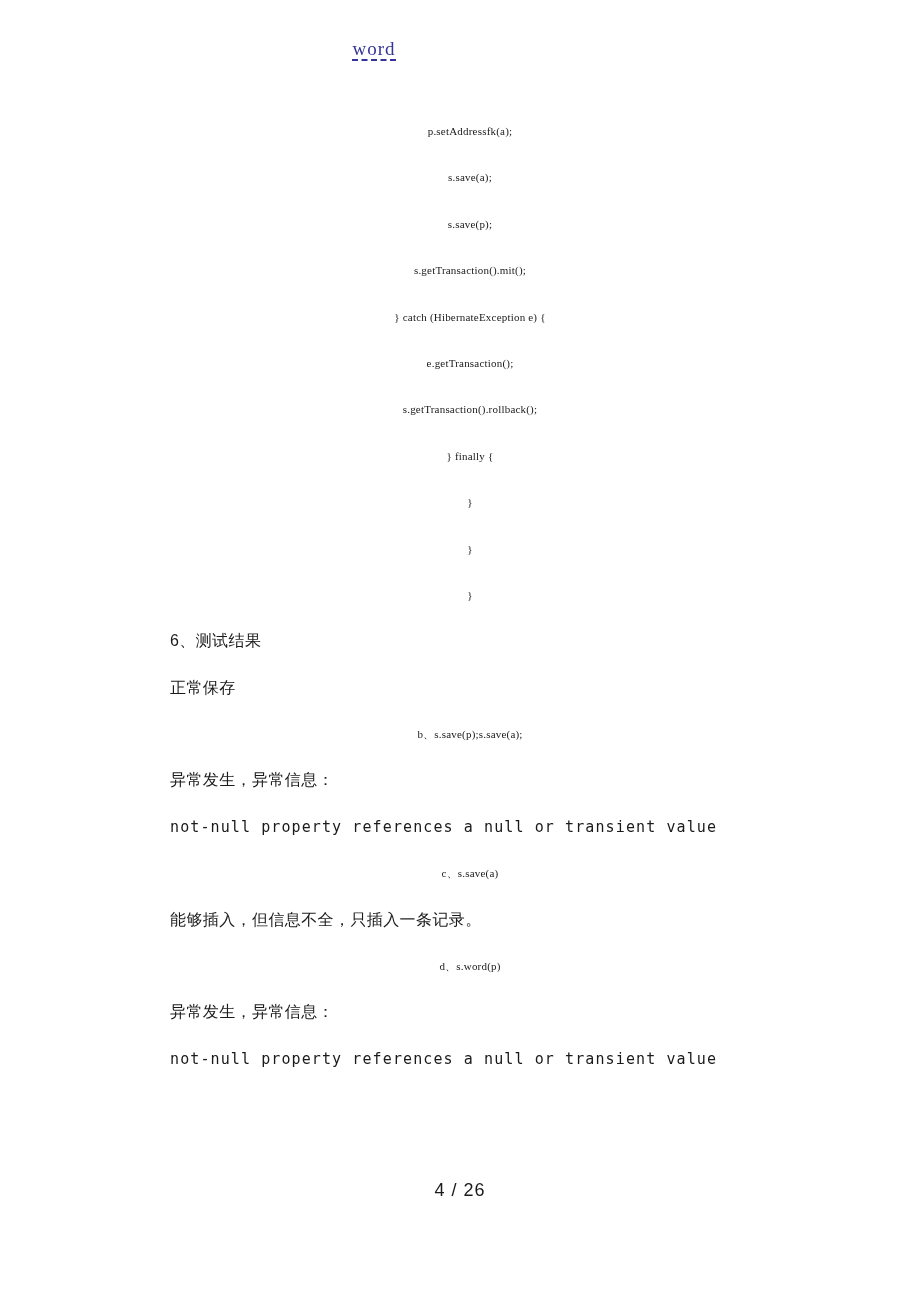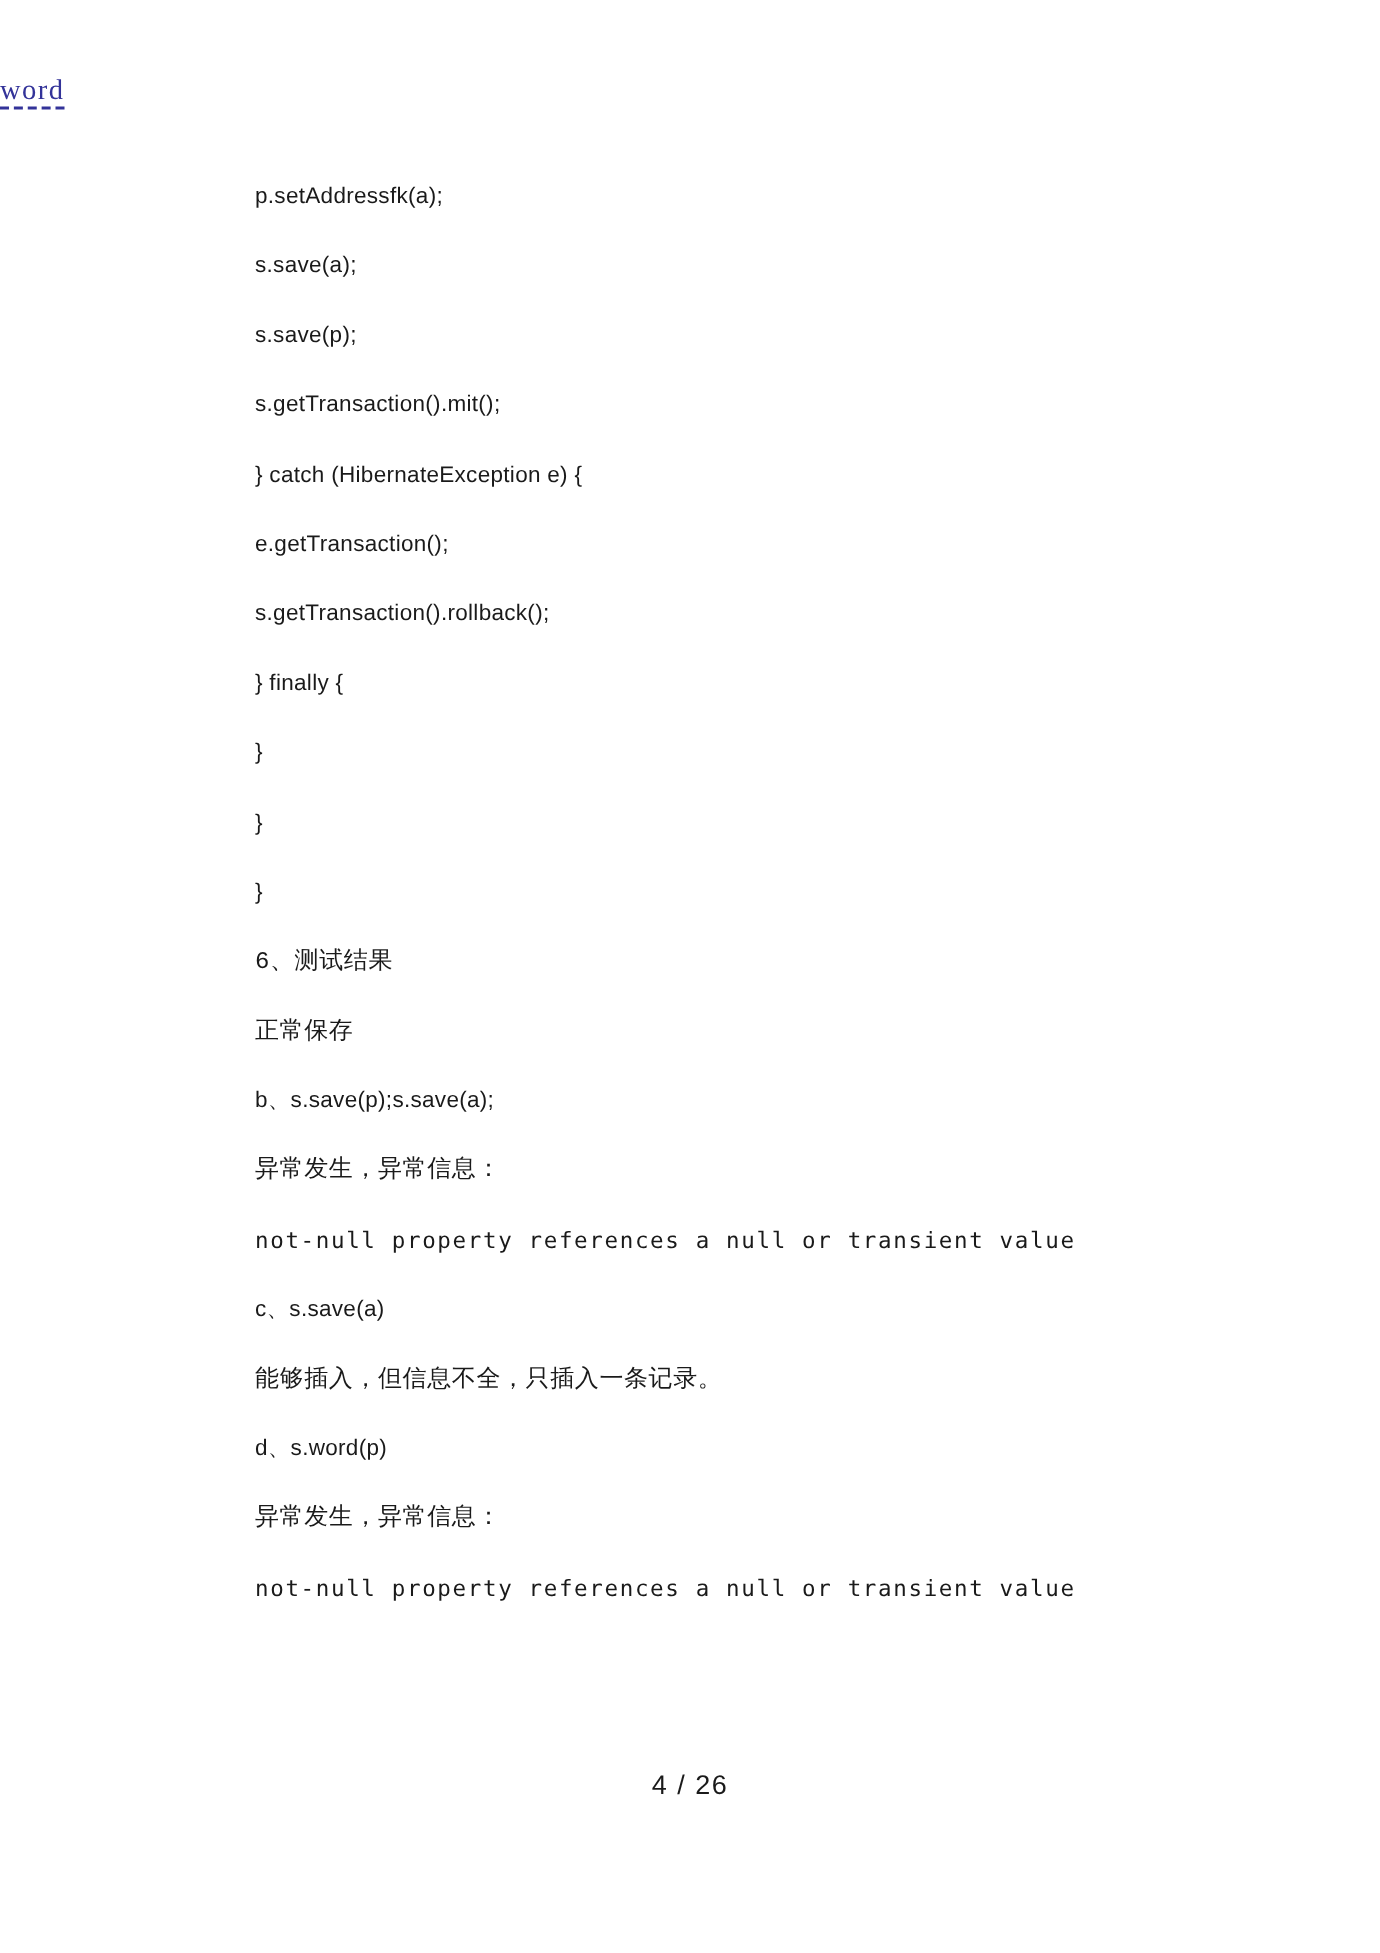--- a/index.html
+++ b/index.html
@@ -22,21 +22,21 @@
 
   
   .page-header {
     position: absolute;
     top: 0;
     left: 0;
     width: 748px;
     height: 100px;
     display: flex;
     align-items: center;
-    margin-top: 12px;
+    justify-content: center;
   }
   .header-word {
     font-family: "Liberation Serif", serif;
     font-size: 19px;
     color: #333399;
     letter-spacing: 1px;
     border-bottom: 2px dashed #333399;
     padding-bottom: 1px;
     line-height: 1;
   }
@@ -48,31 +48,32 @@
     left: 170px;
     width: 600px;
   }
   .line {
     height: 46.4px;
     line-height: 46.4px;
     white-space: pre;
     color: #1a1a1a;
   }
   .line.code {
-    font-family: Liberation Sans, sans-serif;
-    font-size: 15px;
+    font-family: Liberation Serif, serif;
+    font-size: 11px;
     letter-spacing: 0.2px;
+    text-align: center;
   }
   .line.code-wide {
     font-family: "DejaVu Sans Mono", "Liberation Mono", monospace;
     font-size: 15px;
     letter-spacing: 1.1px;
   }
   .line.cjk {
-    font-family: Liberation Mono, monospace;
+    font-family: Liberation Sans, sans-serif;
     font-size: 16px;
     letter-spacing: 0.4px;
   }
 
   
   .page-footer {
     position: absolute;
     left: 0;
     top: 1180px;
     width: 920px;

